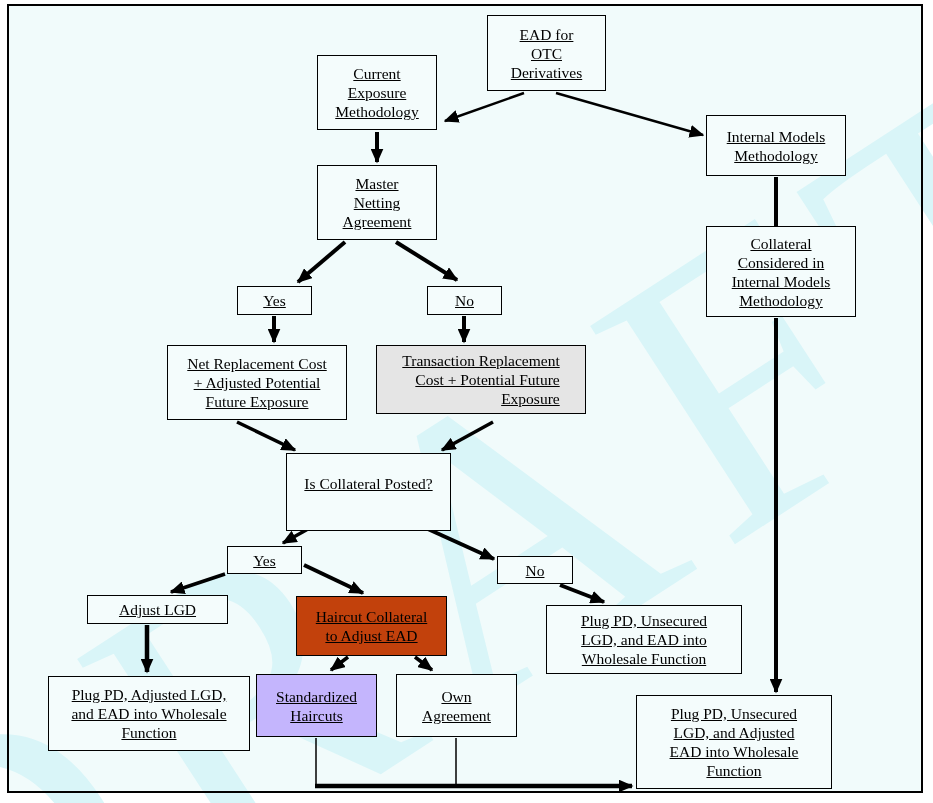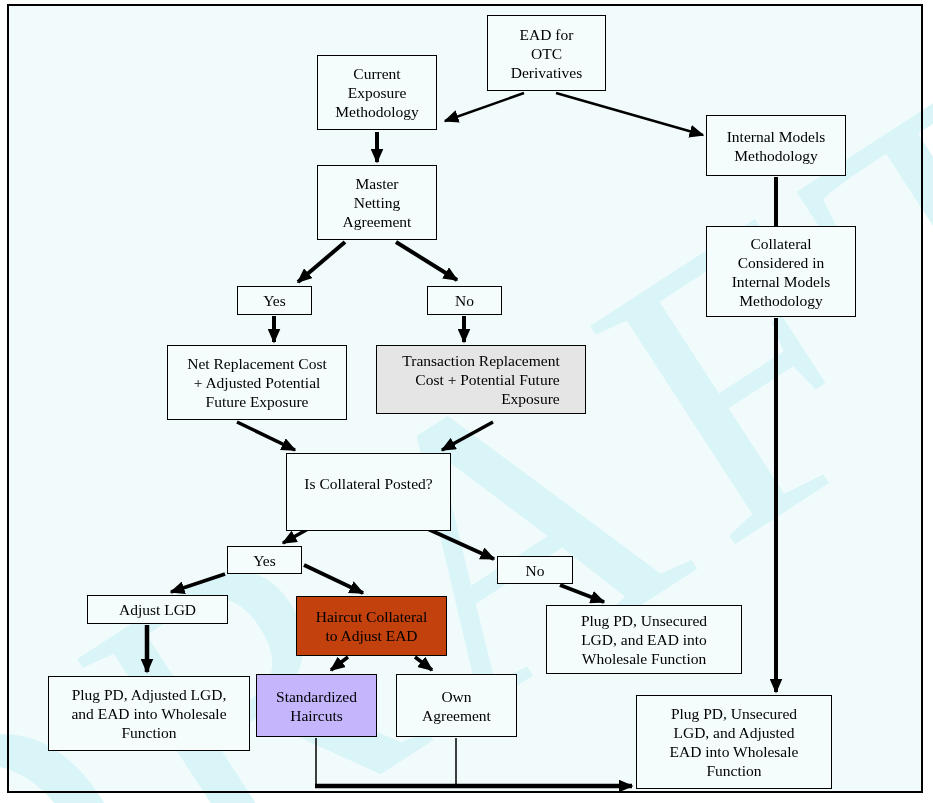--- a/index.html
+++ b/index.html
@@ -44,20 +44,21 @@
     position: absolute;
     box-sizing: border-box;
     border: 1px solid #000;
     display: flex;
     justify-content: center;
     text-align: center;
     white-space: pre-line;
     font-size: 15.5px;
     line-height: 19px;
     color: #000;
+    text-decoration: underline;
   }
 </style>
 </head>
 <body>
 
 <div id="canvas">
 
   <div class="panel-fill" style="left: 7px; top: 4px; width: 916px; height: 789px; background: rgb(241, 251, 251);"></div>
 
   <div class="watermark" style="left: -270px; top: 350px; width: 1500px; height: 400px; font-size: 400px; line-height: 400px; color: rgb(217, 245, 248);">DRAFT</div>

